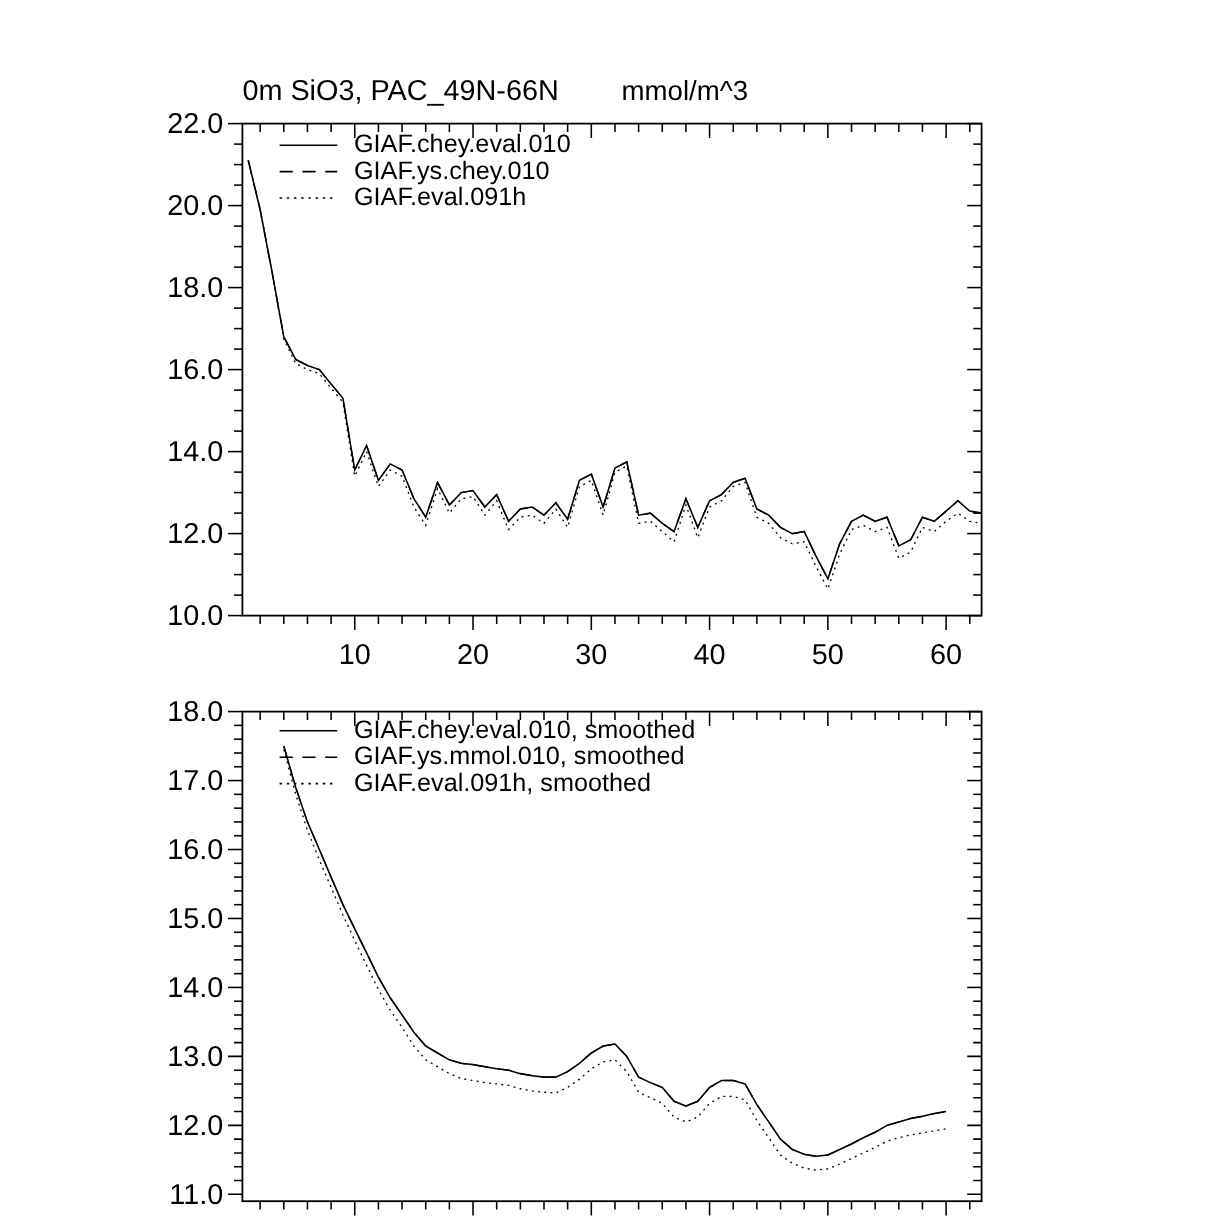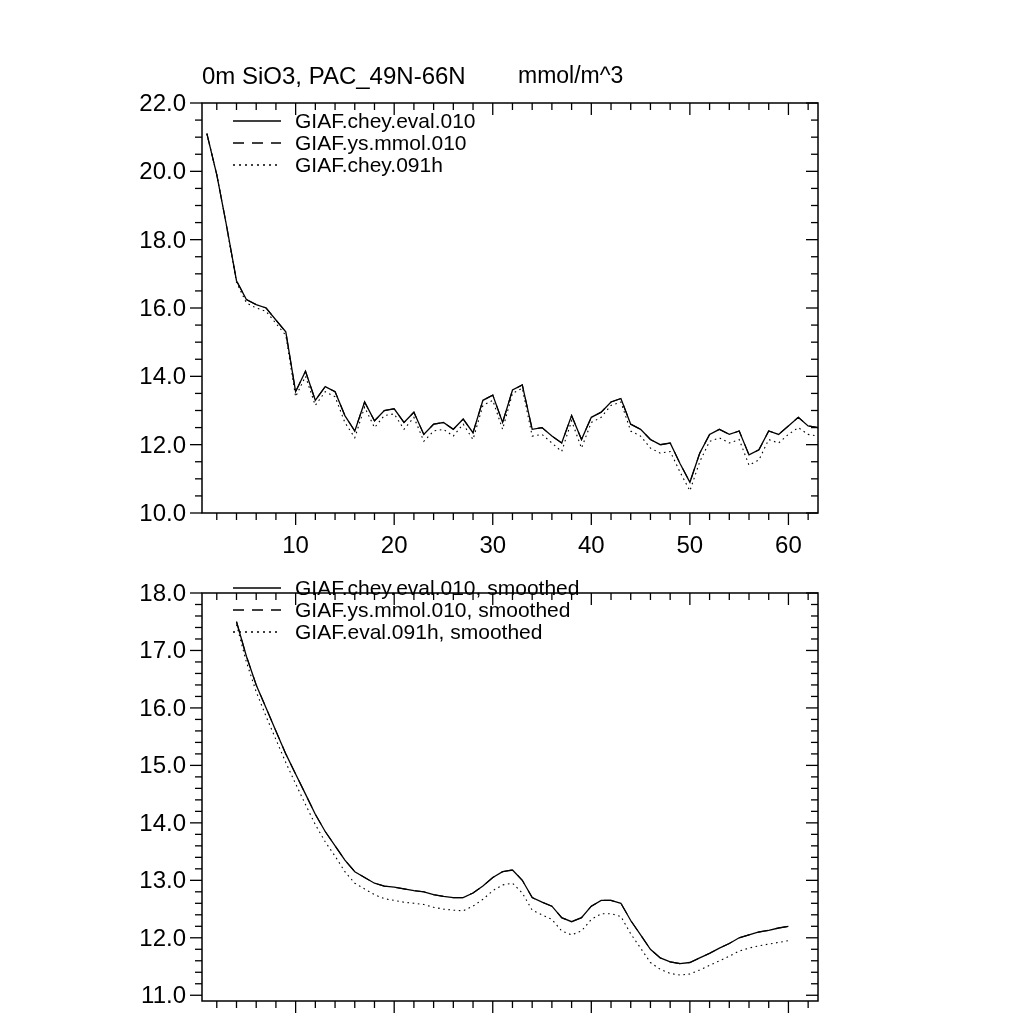--- a/index.html
+++ b/index.html
@@ -311,31 +311,31 @@
   <div class="lrow">
     <svg class="lsample" width="50" height="22">
         <line class="ls solid" x1="1" y1="11" x2="49" y2="11"></line>
       </svg>
     <span class="llabel">GIAF.chey.eval.010</span>
   </div>
   <div class="lrow">
     <svg class="lsample" width="50" height="22">
         <line class="ls dashed" x1="1" y1="11" x2="49" y2="11"></line>
       </svg>
-    <span class="llabel">GIAF.ys.mmol.010</span>
+    <span class="llabel">GIAF.ys.chey.010</span>
   </div>
   <div class="lrow">
     <svg class="lsample" width="50" height="22">
         <line class="ls dotted" x1="1" y1="11" x2="49" y2="11"></line>
       </svg>
-    <span class="llabel">GIAF.chey.091h</span>
+    <span class="llabel">GIAF.eval.091h</span>
   </div>
 </div>
 
-<div class="legend" style="left:232px;top:577px;">
+<div class="legend" style="left:232px;top:598px;">
   <div class="lrow">
     <svg class="lsample" width="50" height="22">
         <line class="ls solid" x1="1" y1="11" x2="49" y2="11"></line>
       </svg>
     <span class="llabel">GIAF.chey.eval.010, smoothed</span>
   </div>
   <div class="lrow">
     <svg class="lsample" width="50" height="22">
         <line class="ls dashed" x1="1" y1="11" x2="49" y2="11"></line>
       </svg>

